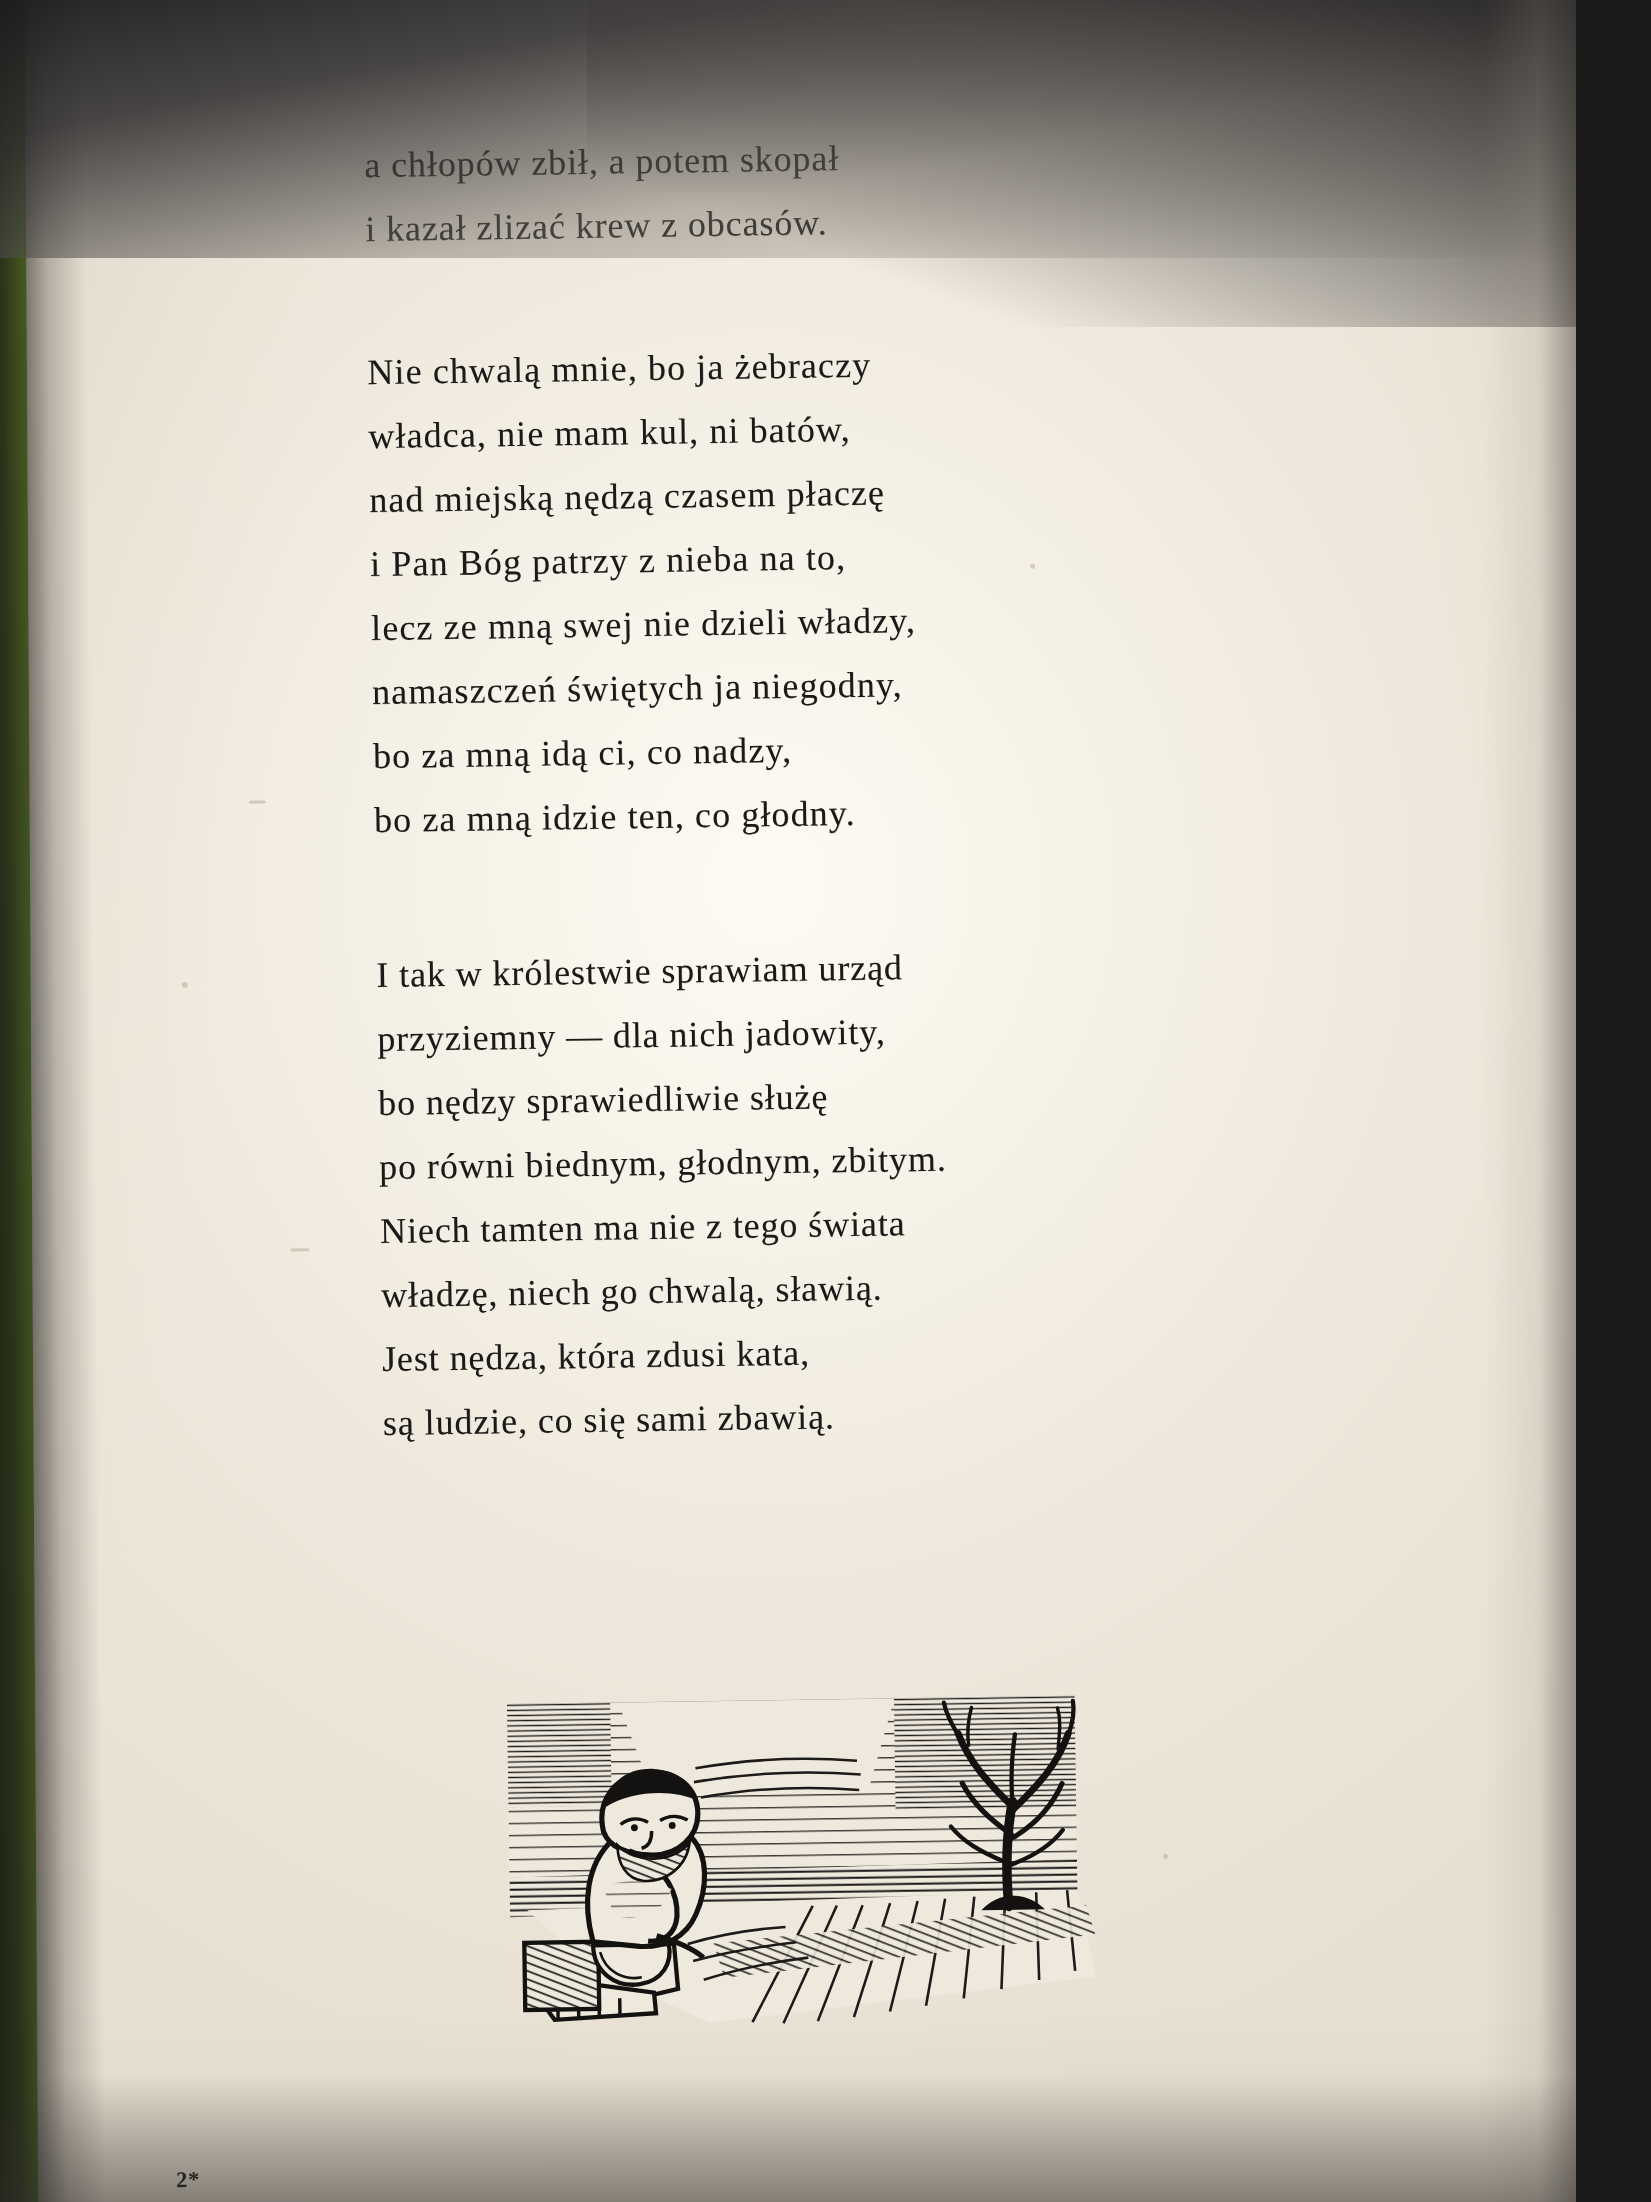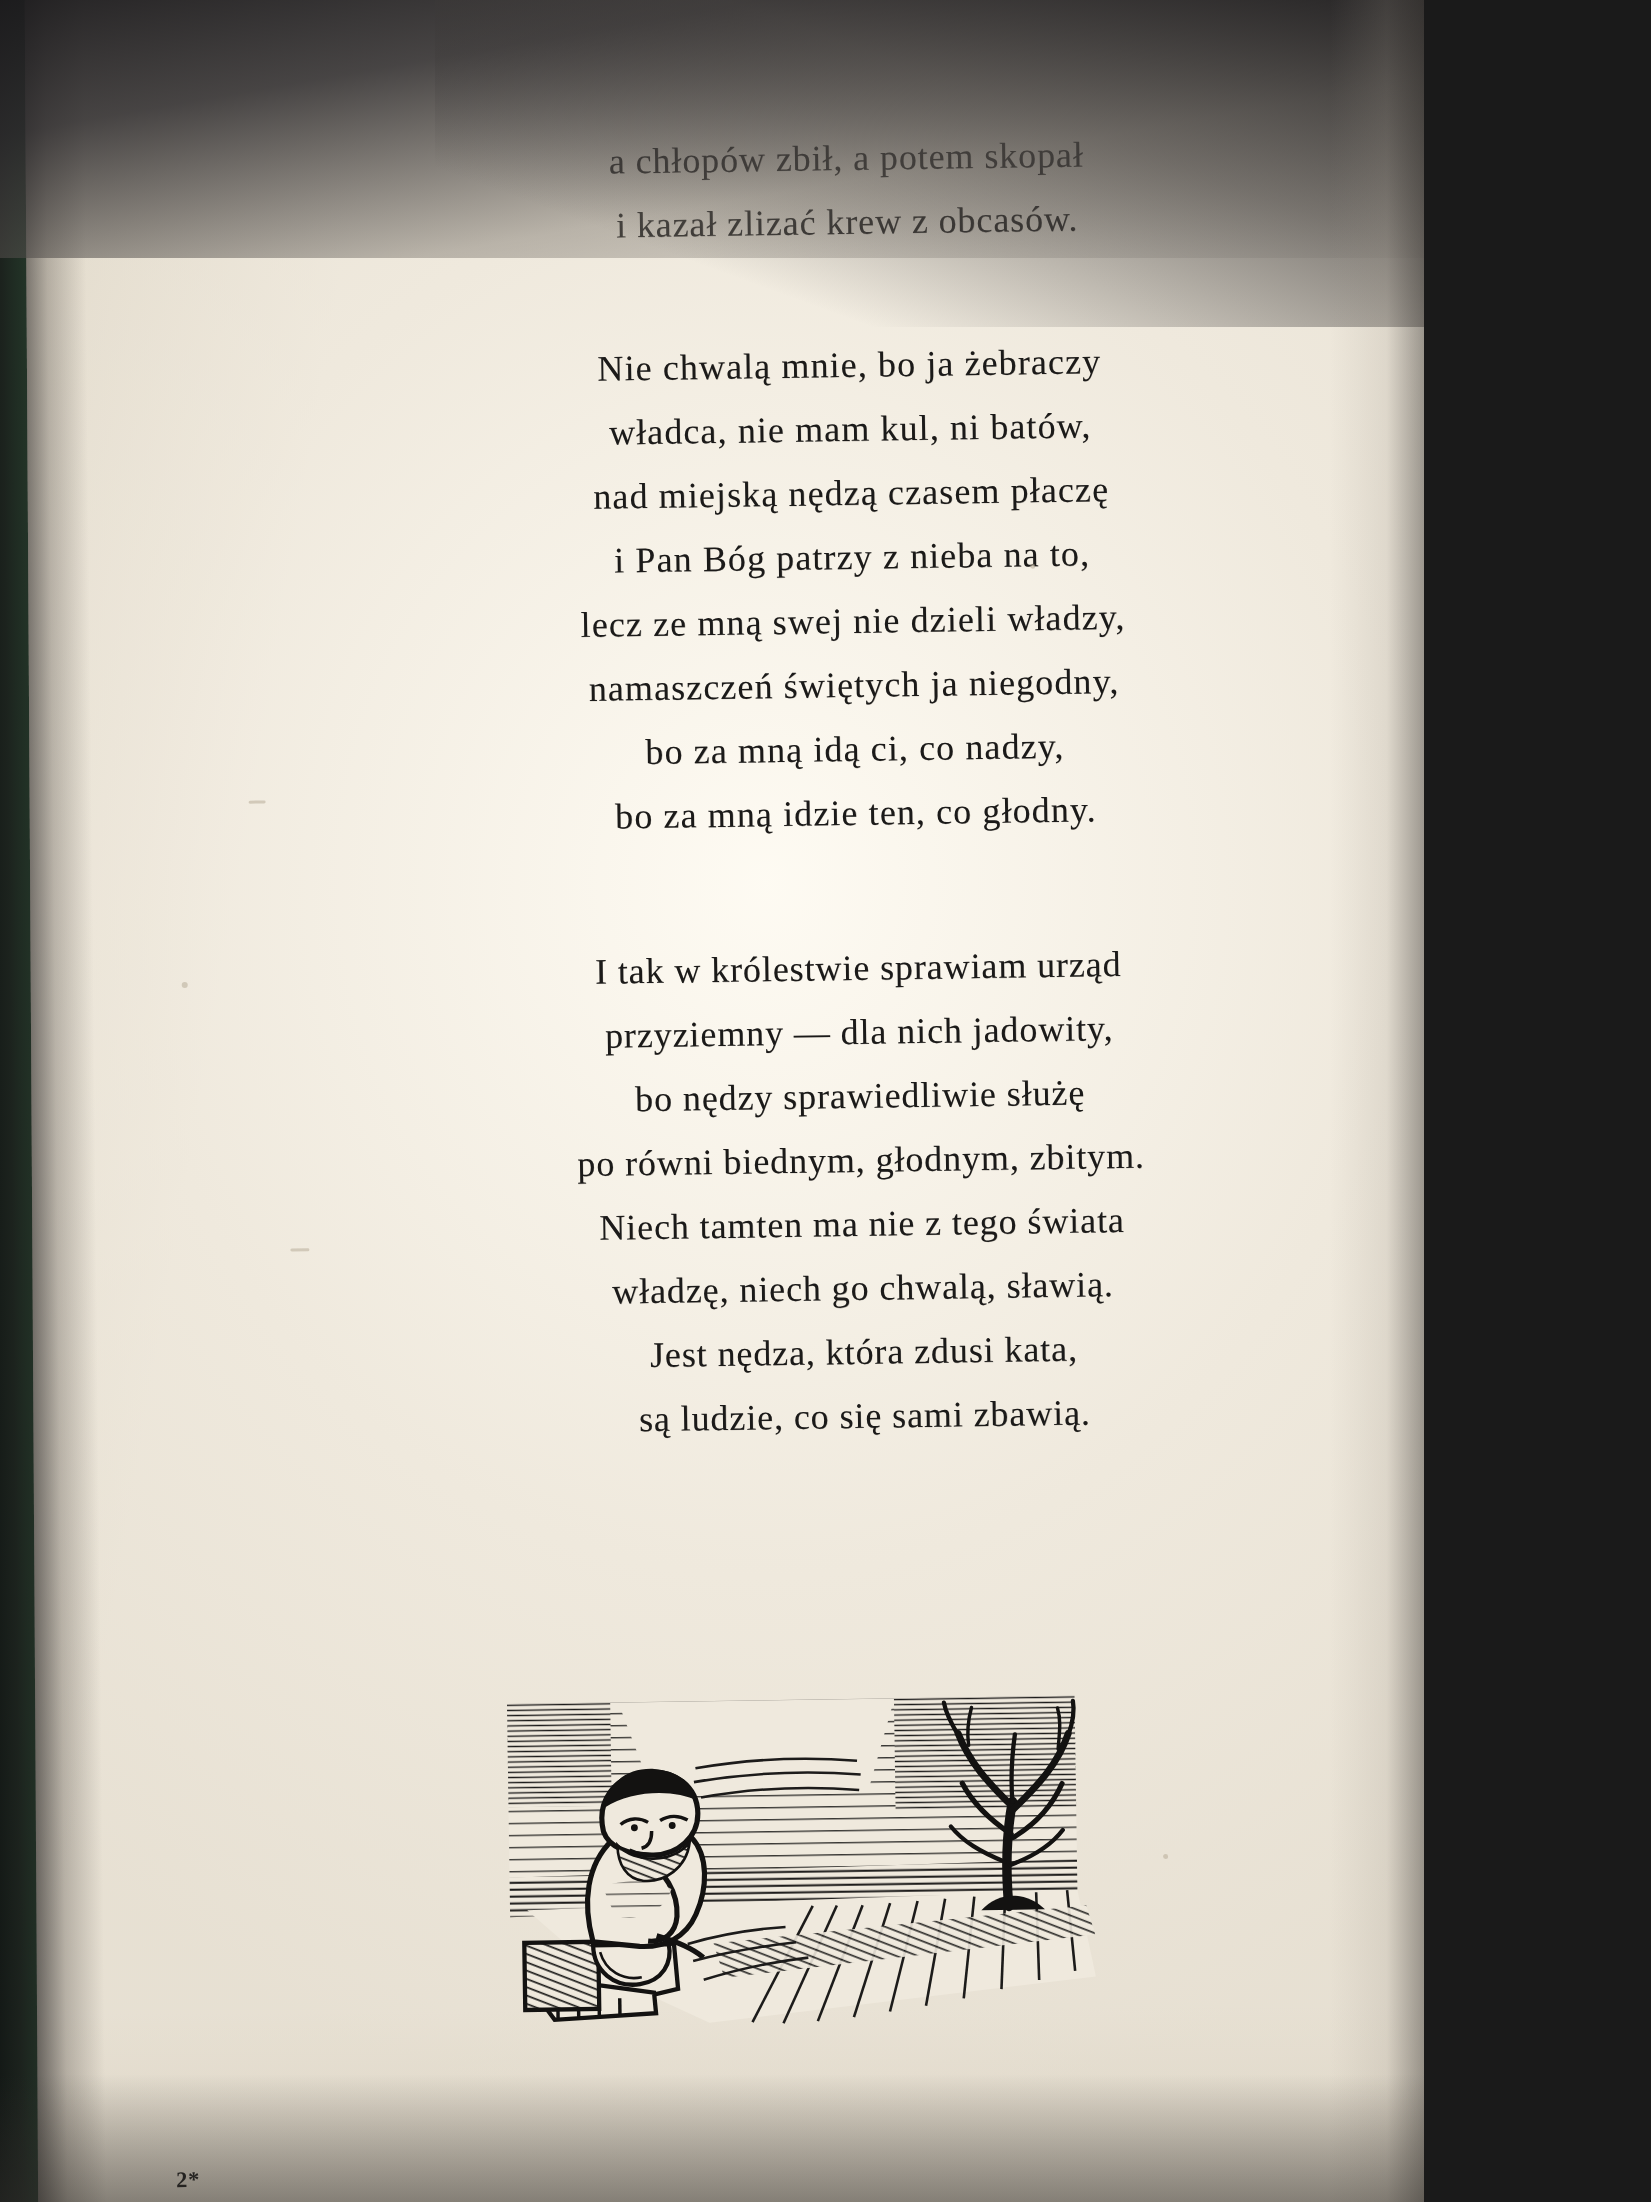--- a/index.html
+++ b/index.html
@@ -2,26 +2,25 @@
 <html style="font-size:13.8px"><head>
 <meta charset="utf-8">
 <style>
   html, body {
     margin: 0;
     padding: 0;
     background: #1a1a1a;
   }
   .page-photo {
     position: relative;
-    width: 1424px;
+    width: 1576px;
     height: 2203px;
     overflow: hidden;
-    background: #14532d;
+    background: #84cc16;
     font-family: "Liberation Serif", serif;
-    text-align: center;
   }
   
   .paper {
     position: absolute;
     left: 26px;
     top: -17px;
     width: 1635px;
     height: 2254px;
     background: #e8e2d6;
     transform: rotate(-0.35deg);

